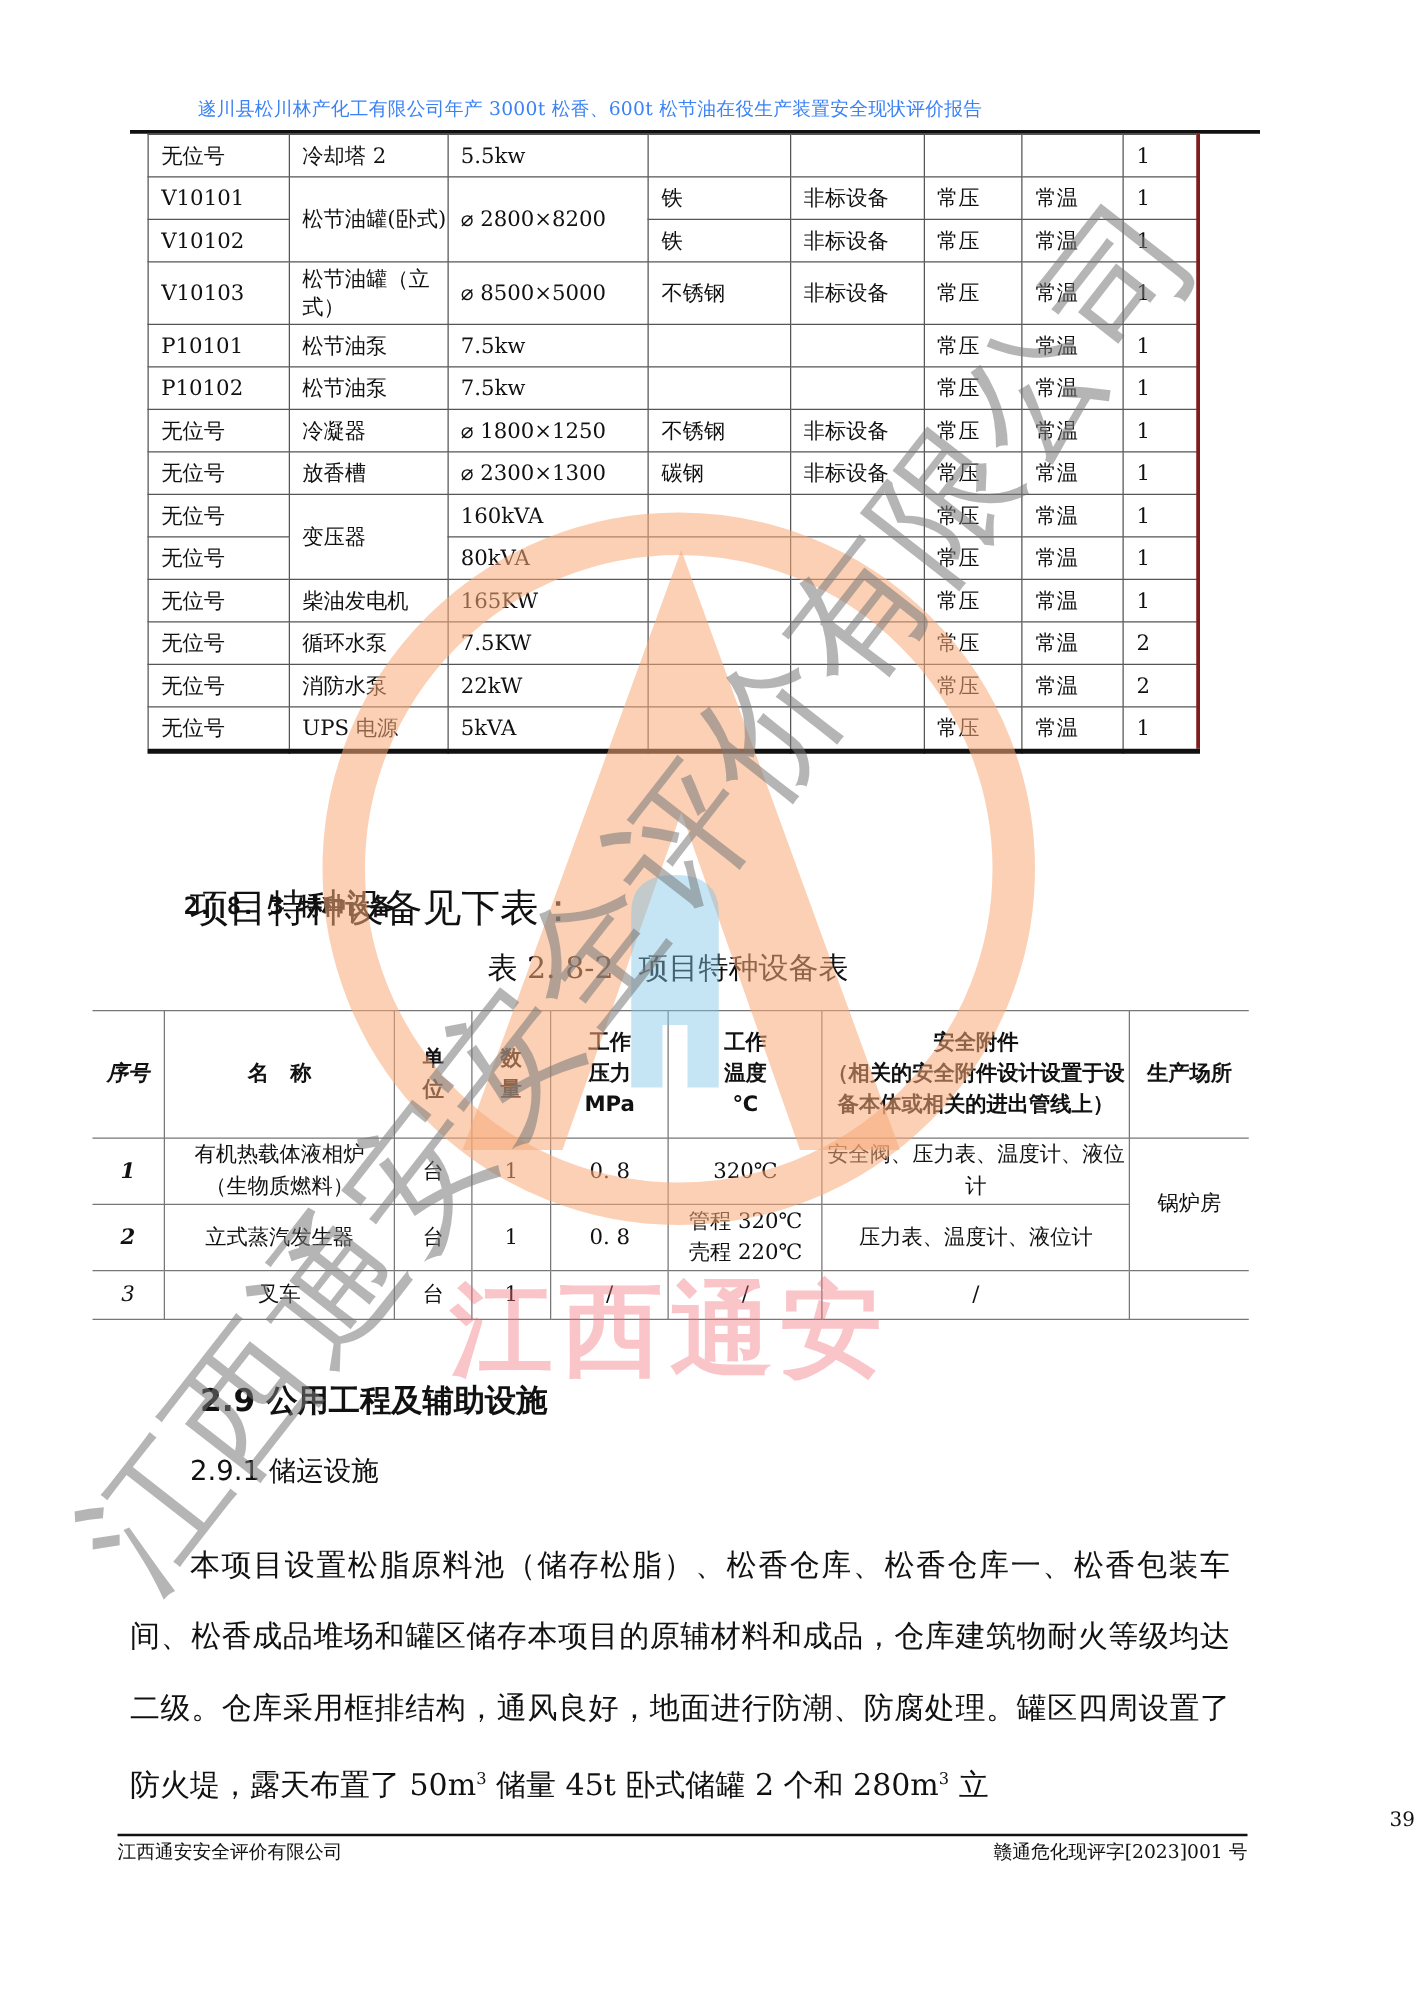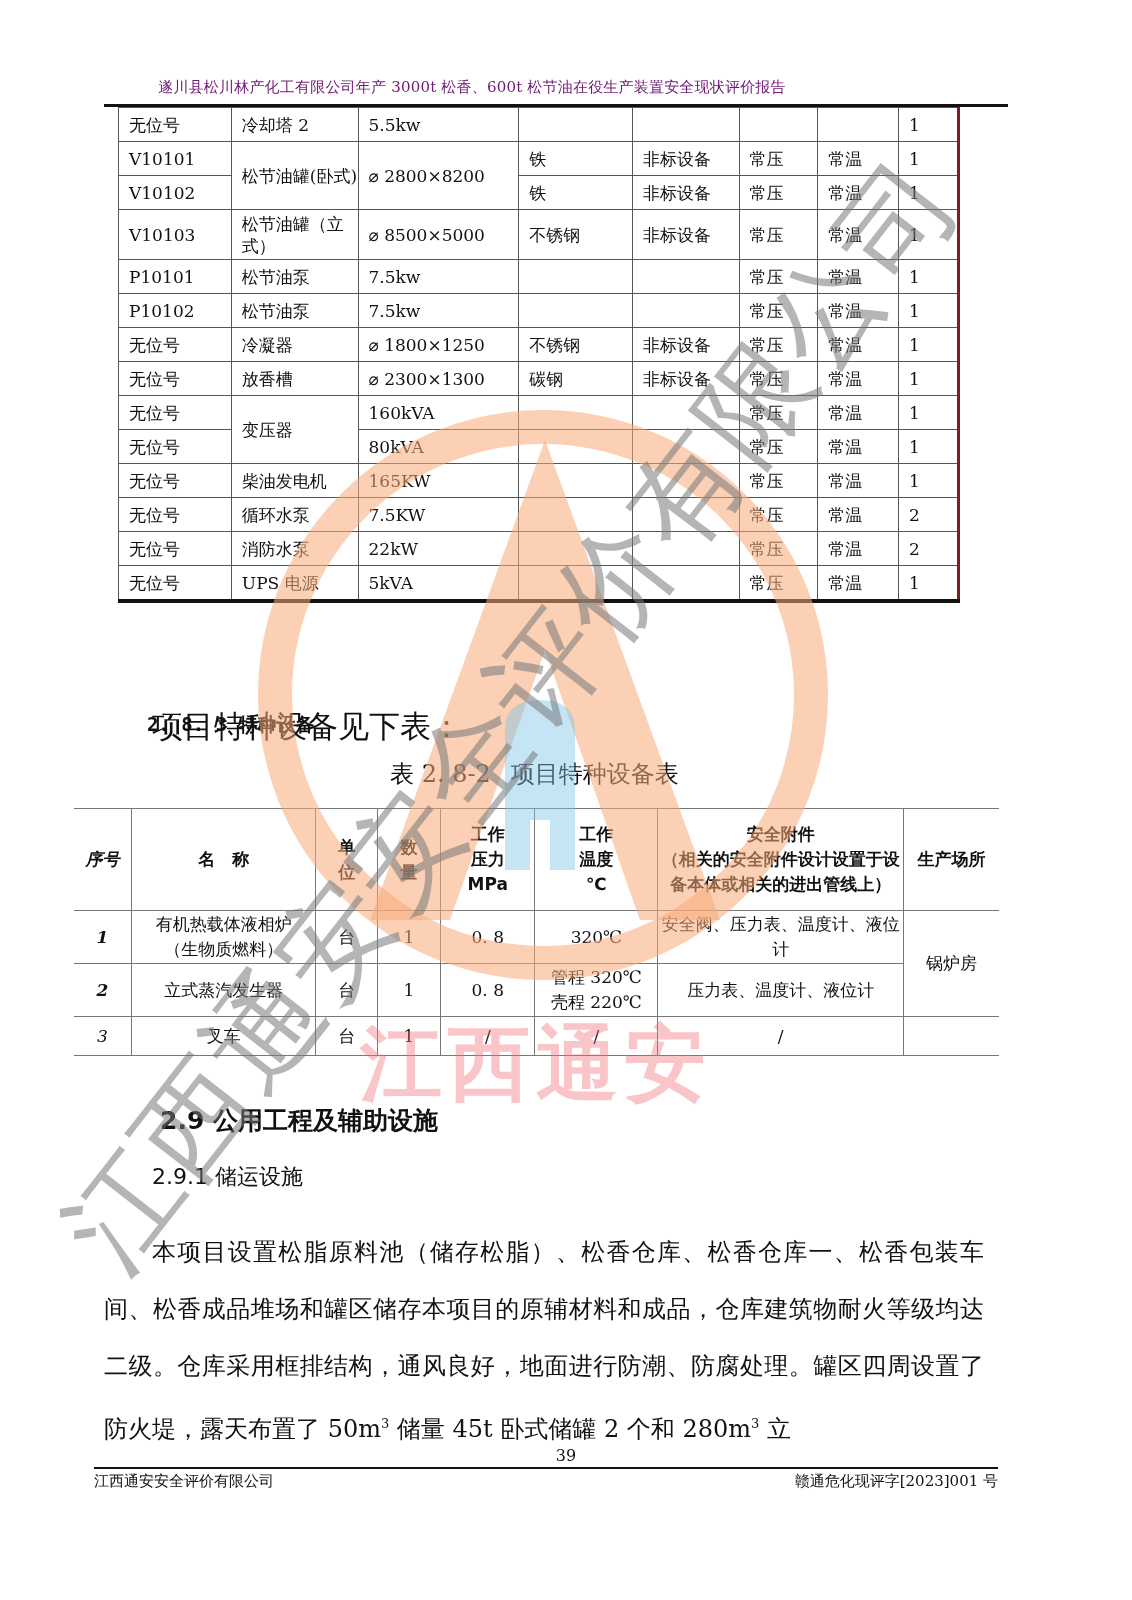--- a/index.html
+++ b/index.html
@@ -1,20 +1,20 @@
 <!DOCTYPE html>
 <html><head>
 <meta charset="utf-8">
 <style>
   html, body { margin: 0; padding: 0; background: #ffffff; }
   body { width: 1132px; height: 1600px; position: relative; overflow: hidden;
          font-family: "DejaVu Serif", "Liberation Serif", serif; color: #111; }
 
   .running-header { position: absolute; top: 78px; left: 0; width: 944px; text-align: center;
-    font-size: 15px; letter-spacing: 0.2px; color: #701a75; }
+    font-size: 15px; letter-spacing: 0.2px; color: #3b82f6; }
   .header-rule { position: absolute; top: 104px; left: 104px; width: 904px; height: 3px; background: #111; }
 
   
   .wm { position: absolute; pointer-events: none; z-index: 5; }
   .wm-ring { left: 258px; top: 410px; width: 570px; height: 570px; border-radius: 50%;
     border: 34px solid rgba(247, 170, 120, 0.55); box-sizing: border-box; }
   .wm-svg { left: 250px; top: 400px; width: 590px; height: 600px; }
   .wm-red { left: 360px; top: 1010px; font-family: "DejaVu Sans", sans-serif; font-weight: bold;
     font-size: 82px; color: rgba(240, 110, 120, 0.40); letter-spacing: 6px; }
   .wm-diag { left: 120px; top: 570px; transform: rotate(-52deg); transform-origin: 0 0;
@@ -48,21 +48,21 @@
   .t2 th:last-child, .t2 td:last-child { border-right: none; }
 
   .h29 { position: absolute; top: 1104px; left: 160px; font-size: 25px; font-weight: bold;
     font-family: "DejaVu Sans", sans-serif; }
   .h291 { position: absolute; top: 1162px; left: 152px; font-size: 22px; font-weight: normal;
     font-family: "DejaVu Sans", sans-serif; }
   .body-text { position: absolute; top: 1224px; left: 104px; width: 880px; font-size: 24px;
     line-height: 57px; text-align: justify; text-indent: 48px; }
   .body-text sup { font-size: 13px; }
 
-  .page-num { position: absolute; top: 1446px; left: 0; width: 1132px; text-align: center; font-size: 16px; }
+  .page-num { position: absolute; top: 1446px; left: 0; width: 1132px; text-align: right; font-size: 16px; }
   .footer-rule { position: absolute; top: 1467px; left: 94px; width: 904px; height: 2px; background: #111; }
   .footer-left { position: absolute; top: 1472px; left: 94px; font-size: 15px; }
   .footer-right { position: absolute; top: 1472px; right: 134px; font-size: 15px; }
 </style>
 </head>
 <body>
 
 <div class="running-header">遂川县松川林产化工有限公司年产 3000t 松香、600t 松节油在役生产装置安全现状评价报告</div>
 <div class="header-rule"></div>
 

